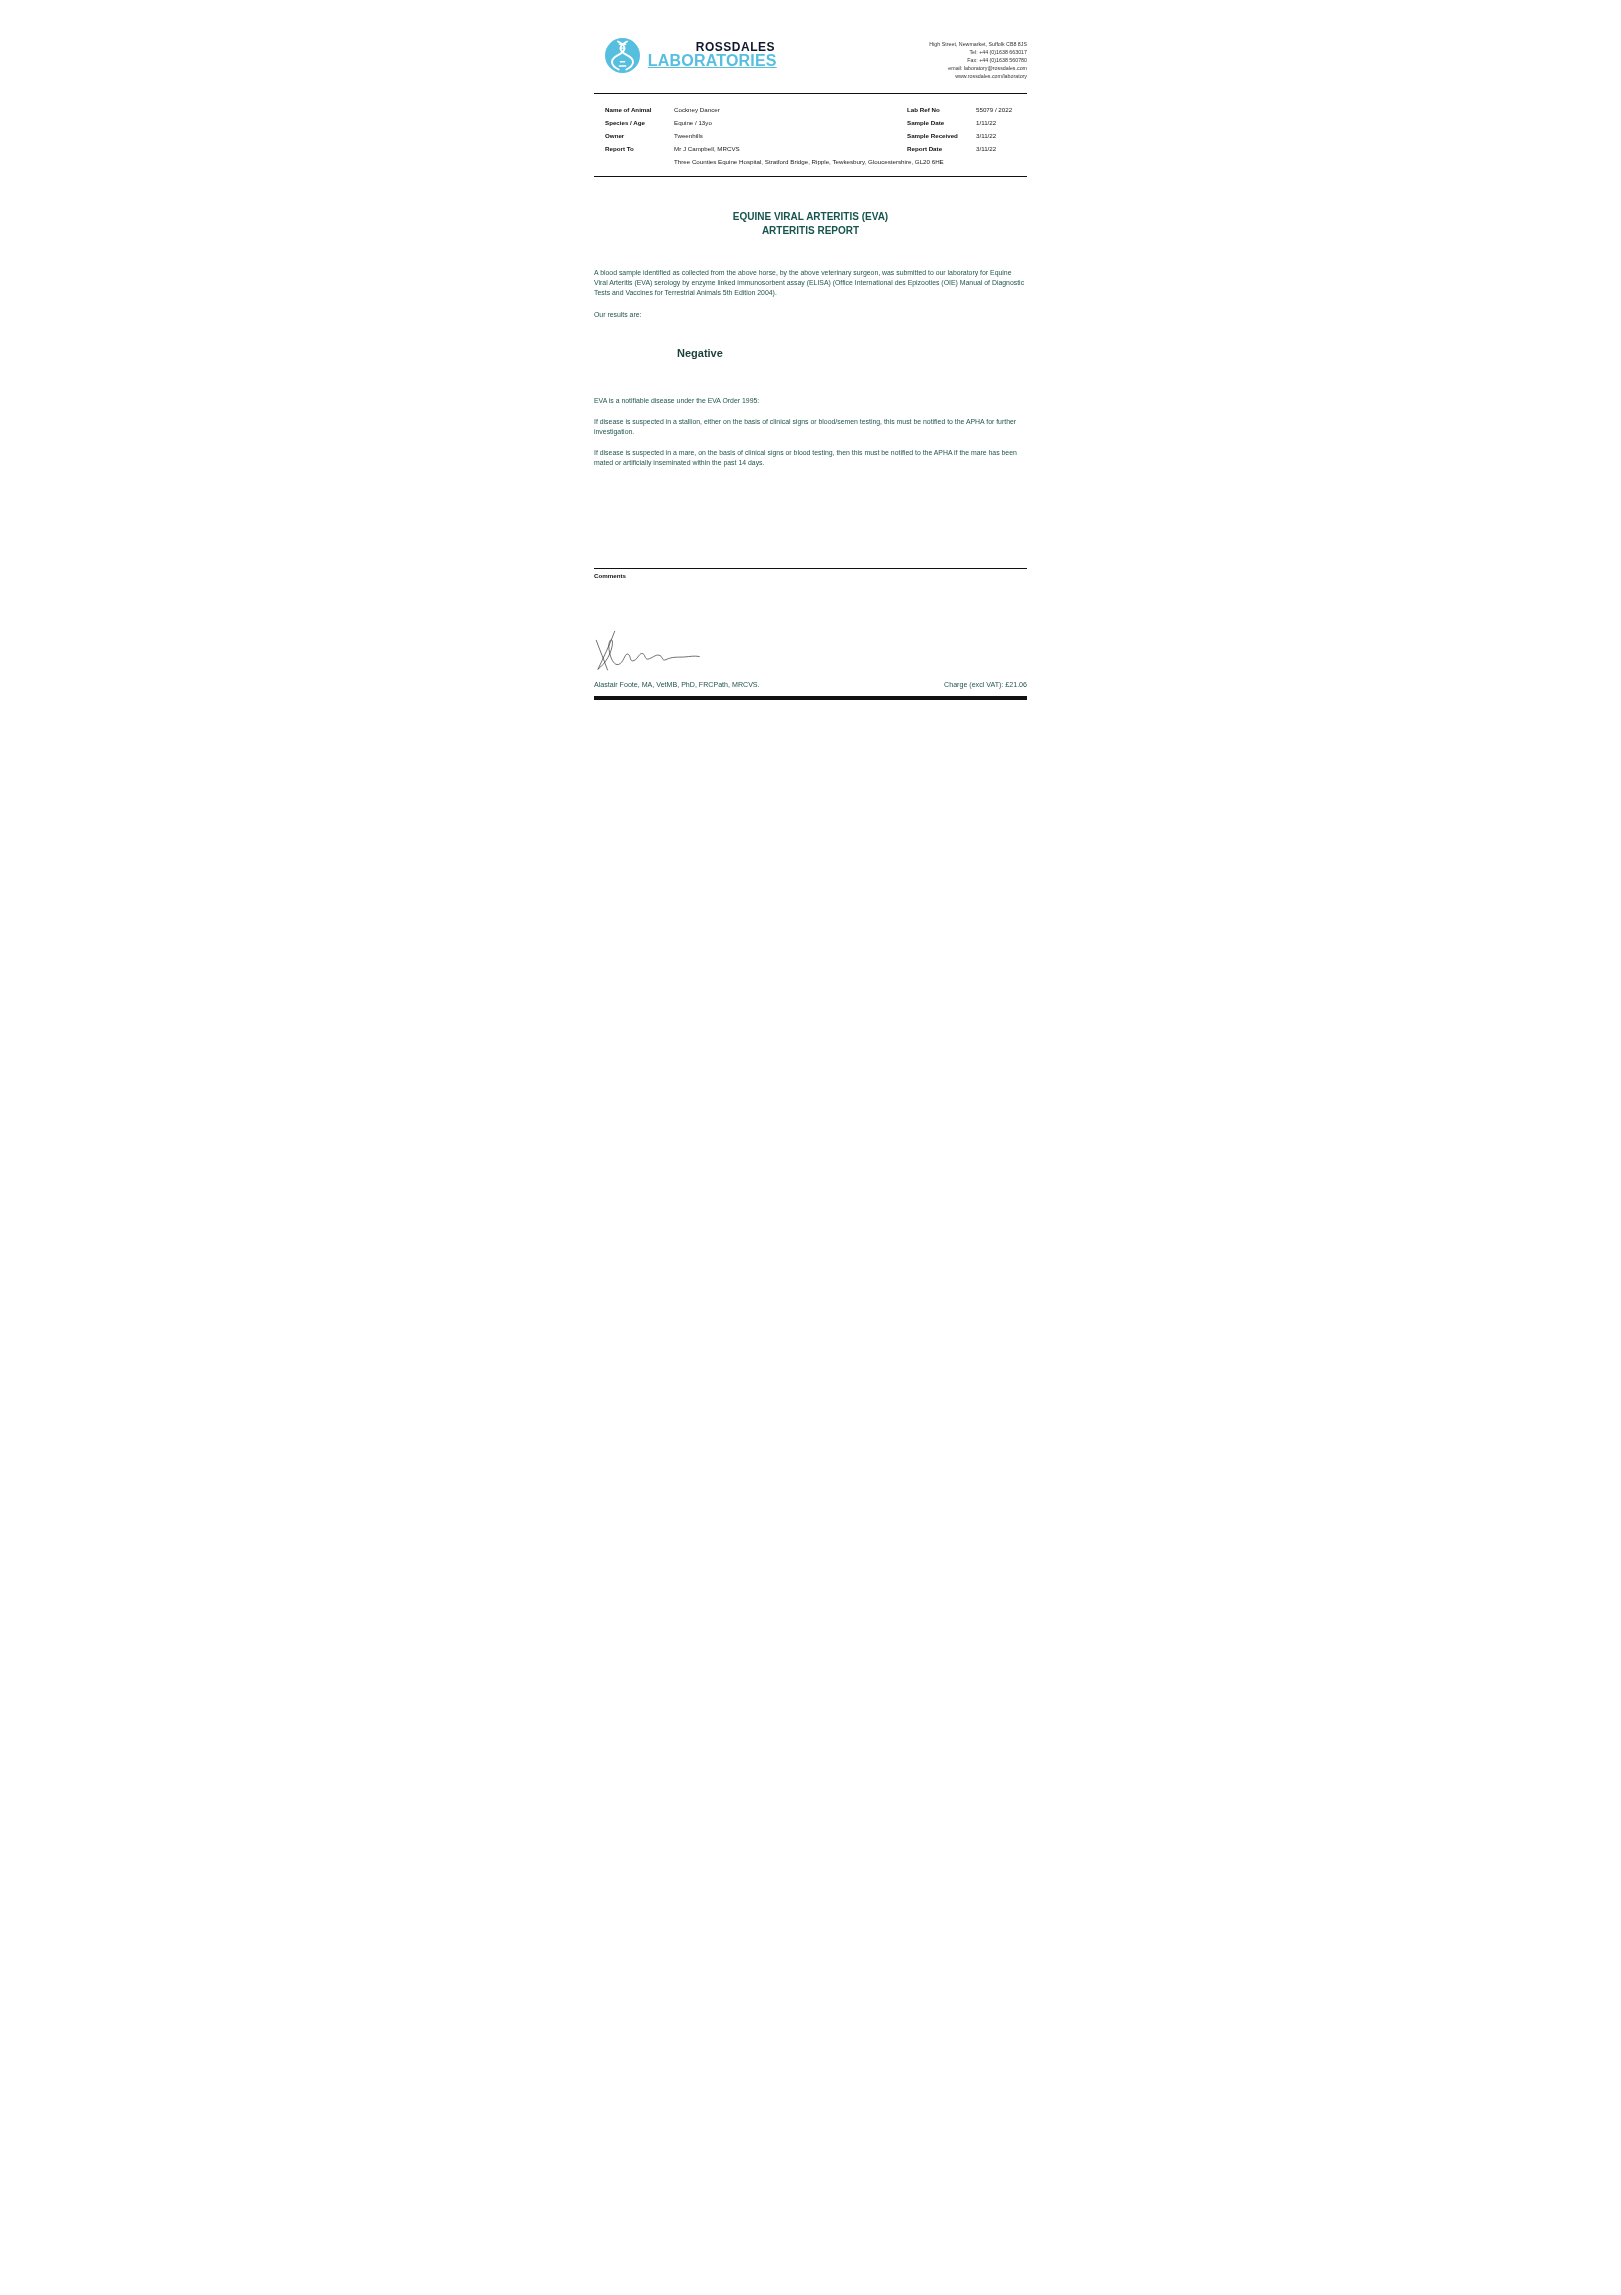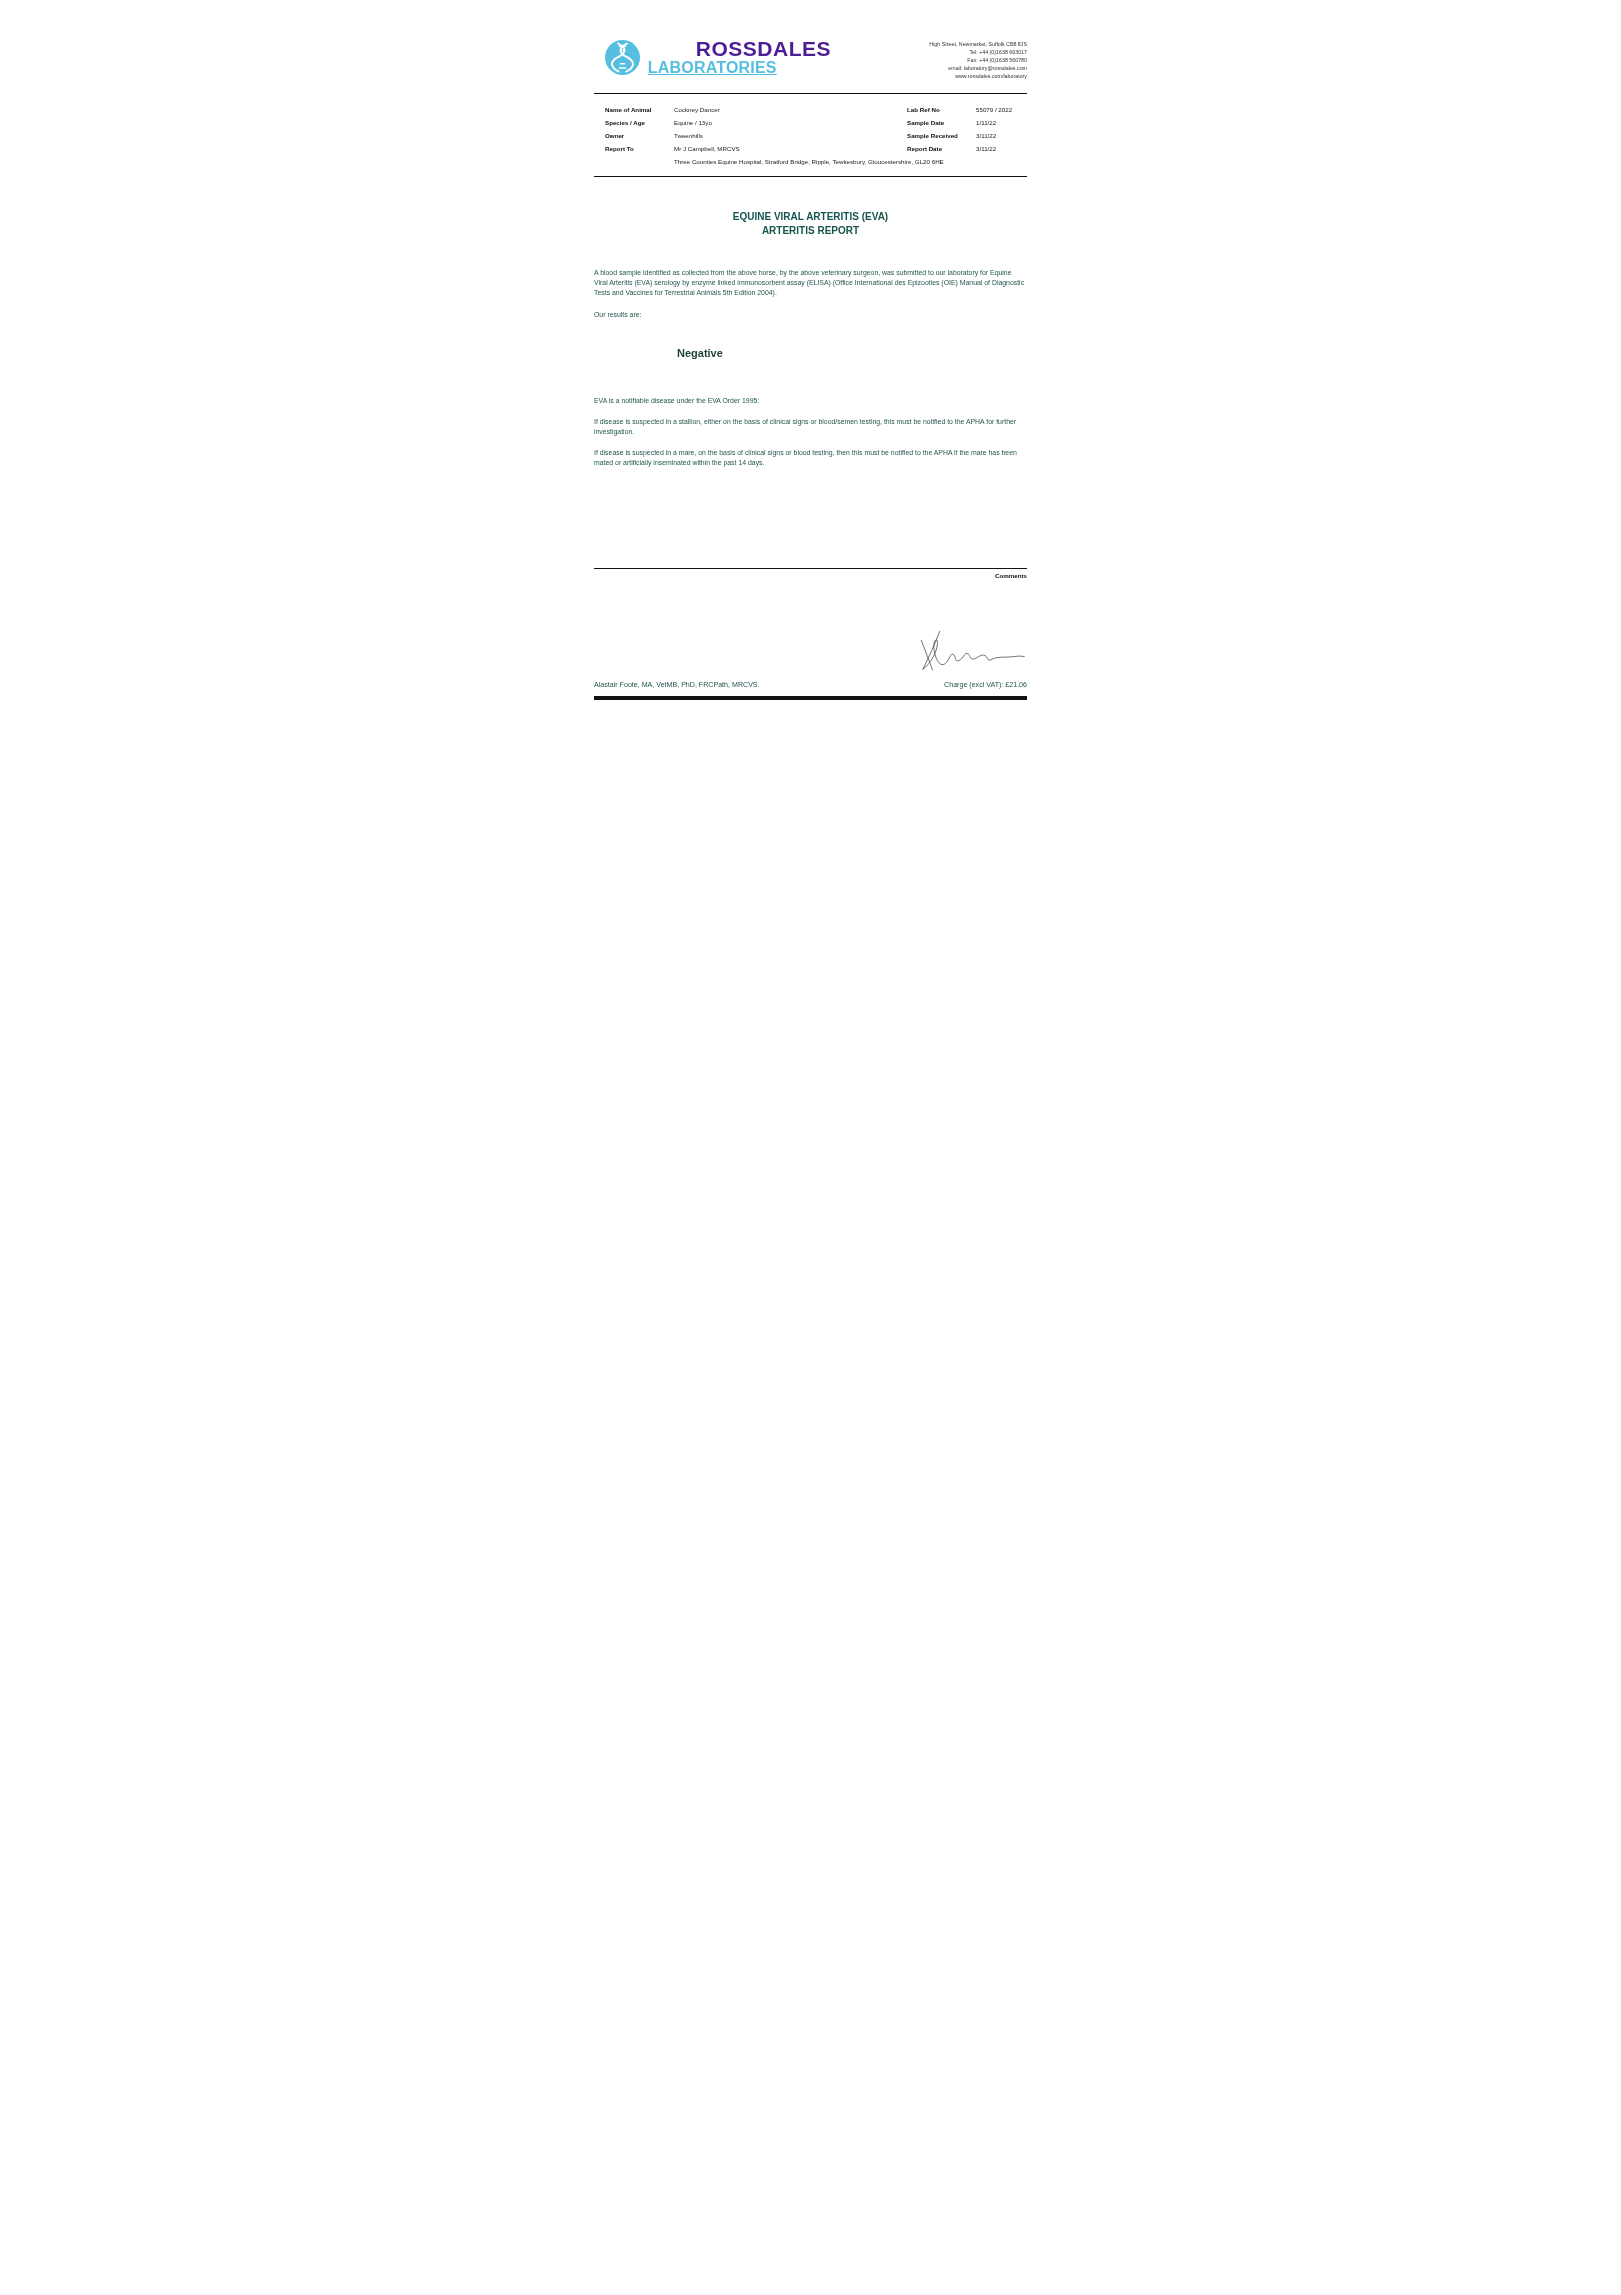--- a/index.html
+++ b/index.html
@@ -27,24 +27,24 @@
   }
   .brand {
     display: flex;
     align-items: center;
     gap: 7.8px;
     padding-left: 11px;
   }
   .logo-badge { width: 35px; height: 35px; flex: 0 0 auto; }
   .brand-text { line-height: 1.06; }
   .brand-line1 {
-    font-size: 21px;
+    font-size: 12px;
     font-weight: 700;
     letter-spacing: 0.5px;
-    color: #4c1d95;
+    color: #0f172a;
     padding-left: 48px;
   }
   .brand-line2 {
     font-size: 16px;
     font-weight: 700;
     letter-spacing: 0.2px;
     color: #56bfe0;
     text-decoration: underline;
   }
   .contact {
@@ -105,21 +105,20 @@
   .note1 { margin-top: 37px; }
   .note2 { margin-top: 10.6px; }
   .note3 { margin-top: 10.6px; }
 
   
   .footer {
     position: absolute;
     left: 36px;
     right: 36px;
     top: 568px;
-    text-align: right;
   }
   .rule-comments { border-top: 0.7px solid #111; }
   .comments-label {
     margin-top: 3.2px;
     font-size: 6.2px;
     font-weight: 700;
     color: #111;
   }
   .signature-wrap { margin-top: 50px; height: 47px; }
   .signatory-row {

